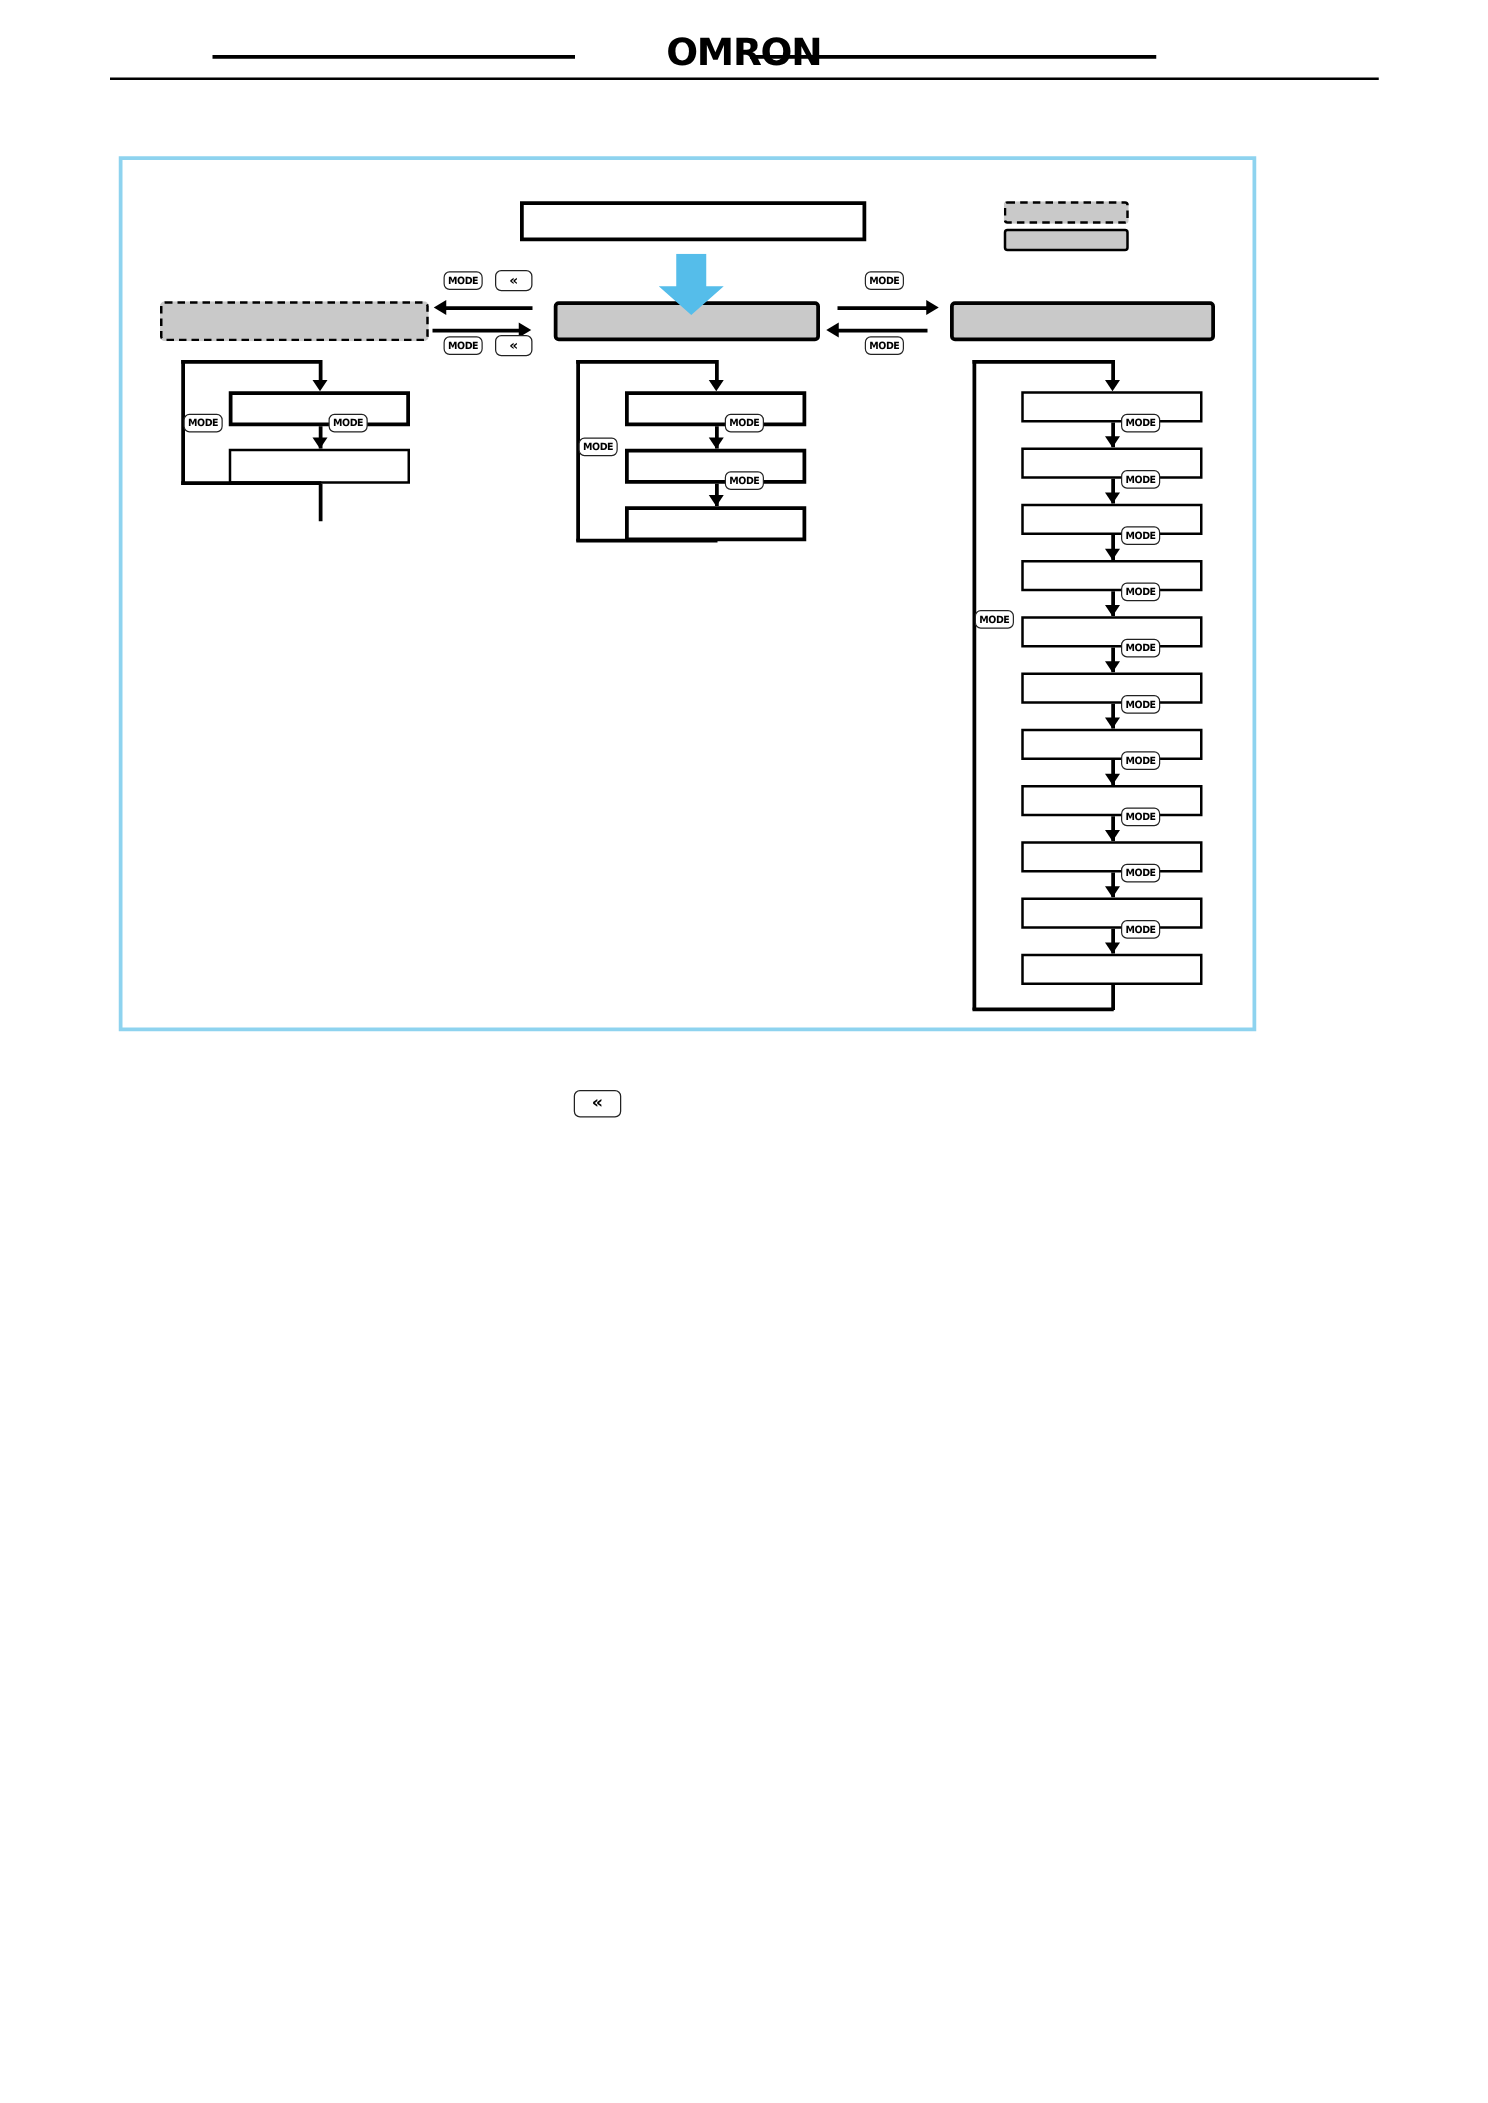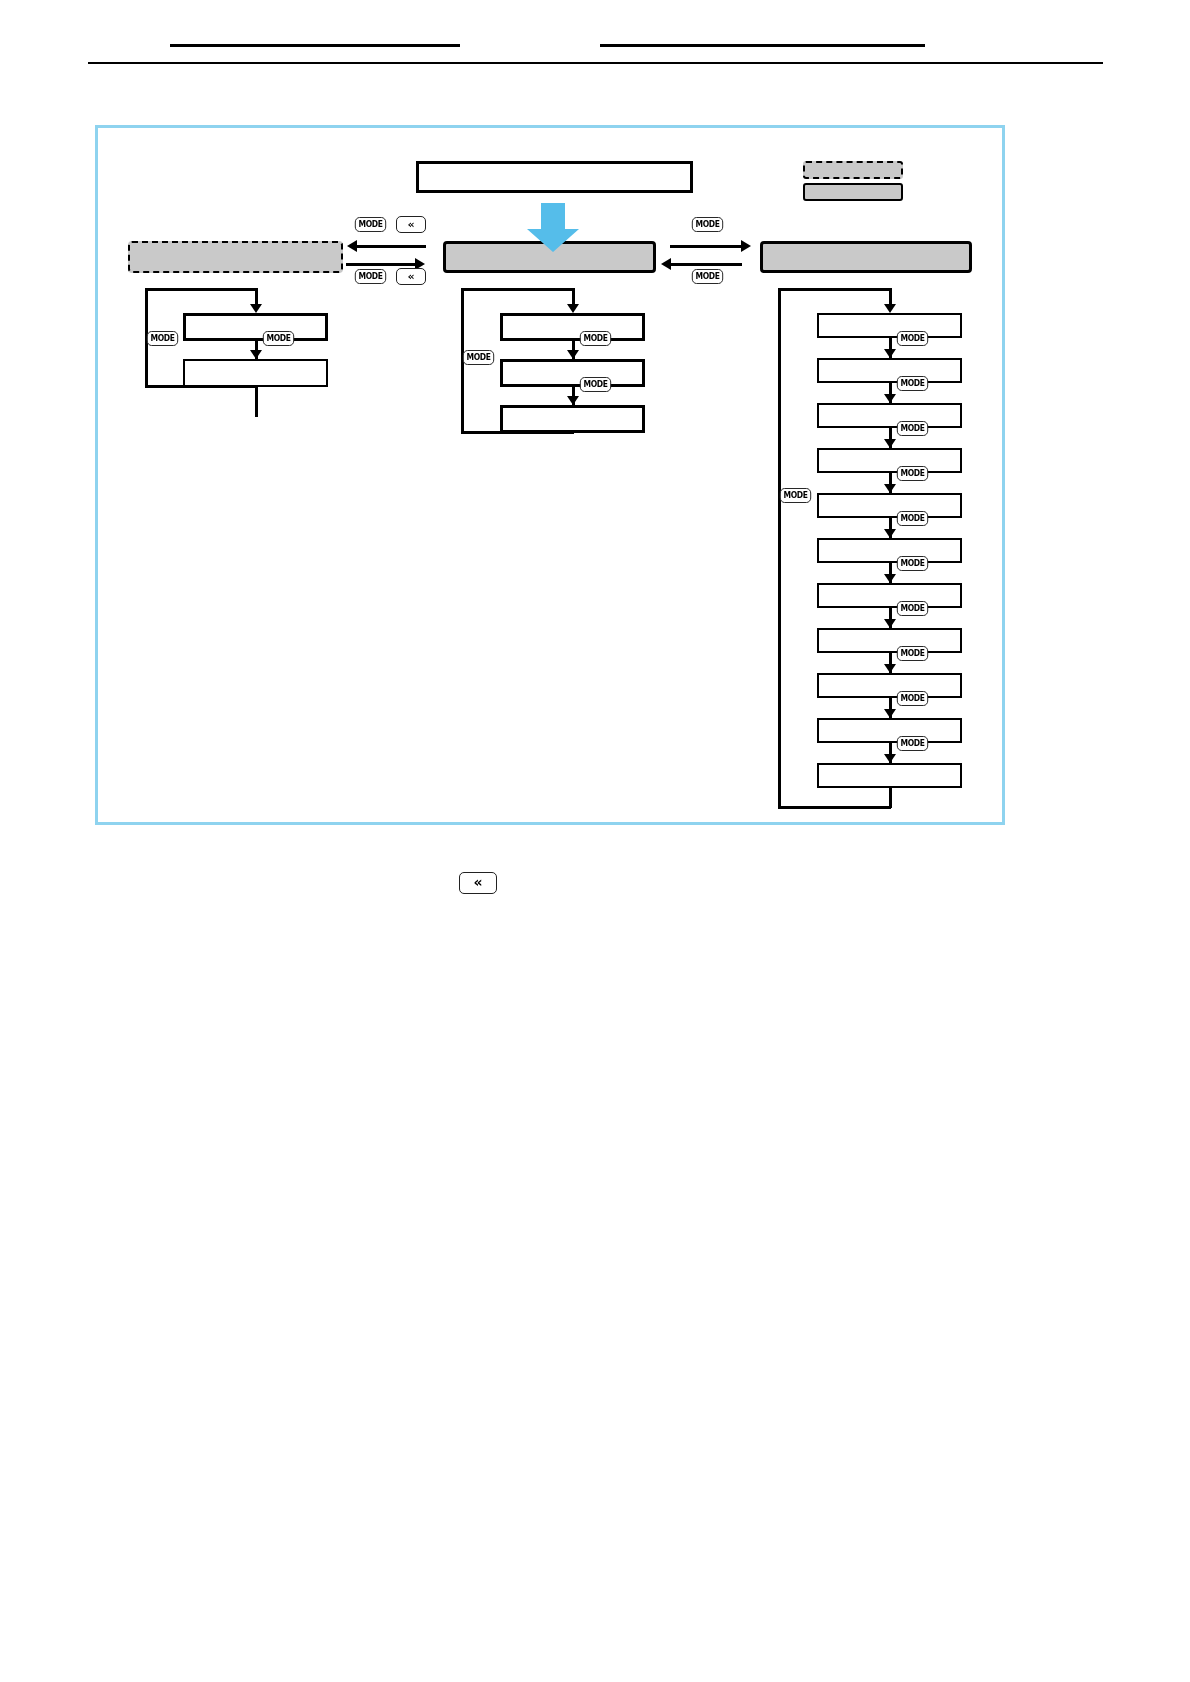--- a/index.html
+++ b/index.html
@@ -115,20 +115,21 @@
   
   #standalone-chev{
     position:absolute;left:463px;top:873px;
   }
 </style>
 </head>
 <body>
 
 <div id="page-header">
   <div id="hdr-rule-left" class="hdr-rule"></div>
+  <div id="omron-logo">OMRON</div>
   <div id="hdr-rule-right" class="hdr-rule"></div>
   <div id="hdr-baseline"></div>
 </div>
 
 <div id="diagram-frame">
   <div id="diagram-canvas">
 
     <div class="legend-chip dashed" style="left:705px;top:33px;width:100px;"></div>
     <div class="legend-chip" style="left:705px;top:55px;width:100px;"></div>
 

